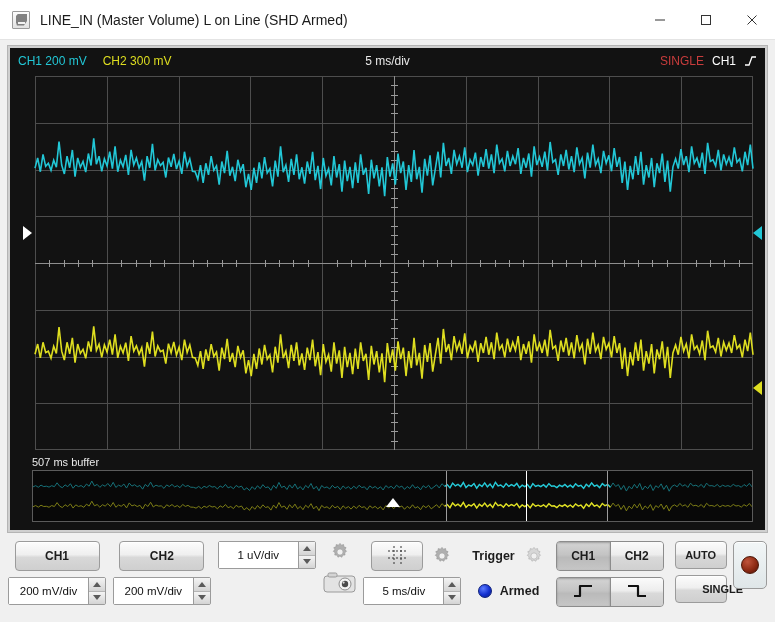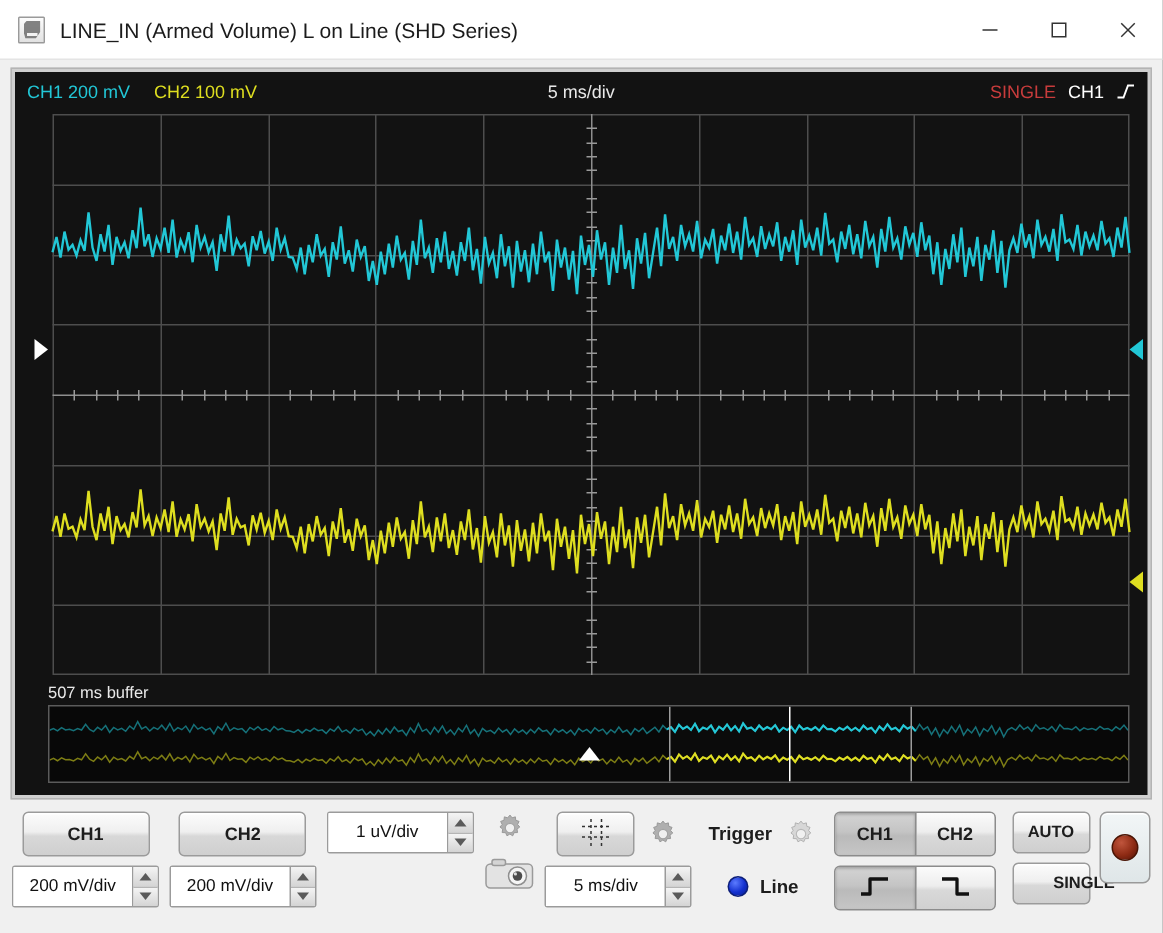--- a/index.html
+++ b/index.html
@@ -306,21 +306,21 @@
   .spacer-sm { width: 10px; }
   .spacer-md { width: 16px; }
 </style>
 </head>
 <body>
 
 <div id="app">
 
   <div class="titlebar">
     <div class="title-icon"></div>
-    <div class="title-text">LINE_IN (Armed Volume) L on Line (SHD Series)</div>
+    <div class="title-text">LINE_IN (Master Volume) L on Line (SHD Armed)</div>
     <div class="wincontrols">
       <div class="wbtn">
         <svg width="12" height="12" viewBox="0 0 12 12">
             <line x1="1" y1="6" x2="11" y2="6" stroke="#333" stroke-width="1"></line>
           </svg>
       </div>
       <div class="wbtn">
         <svg width="12" height="12" viewBox="0 0 12 12">
             <rect x="1.5" y="1.5" width="9" height="9" fill="none" stroke="#333" stroke-width="1"></rect>
           </svg>
@@ -332,21 +332,21 @@
           </svg>
       </div>
     </div>
   </div>
 
   <div class="scope-wrap">
     <div class="scope">
 
       <div class="scope-header">
         <span class="hdr-ch1">CH1 200 mV</span>
-        <span class="hdr-ch2">CH2 100 mV</span>
+        <span class="hdr-ch2">CH2 300 mV</span>
         <span class="hdr-center">5 ms/div</span>
         <span class="hdr-right">
           <span class="hdr-stopped">SINGLE</span>
           <span class="hdr-trigch">CH1</span>
           <span>
             <svg class="edge-glyph" width="13" height="12" viewBox="0 0 13 12">
               <path d="M1 10 L5 10 L8 2 L12 2" fill="none" stroke="#ffffff" stroke-width="1.3"></path>
             </svg>
           </span>
         </span>
@@ -597,21 +597,21 @@
           <svg viewBox="0 0 24 24" width="22" height="22">
             <g fill="#cfcfcf" stroke="#9a9a9a" stroke-width="0.7">
               <path d="M12 2.6l1.5 2.0 2.4-.7.3 2.5 2.4.8-1.1 2.2 1.6 1.9-2.0 1.5.4 2.5-2.5.1-1.0 2.3-2.1-1.3-2.1 1.3-1.0-2.3-2.5-.1.4-2.5-2.0-1.5 1.6-1.9-1.1-2.2 2.4-.8.3-2.5 2.4.7z"></path>
             </g>
             <circle cx="12" cy="12" r="3.4" fill="#f0f0f0" stroke="#a6a6a6" stroke-width="0.8"></circle>
           </svg>
         </span>
       </div>
       <div class="row" style="height:28px;">
         <span class="led"></span>
-        <span class="armed-label">Line</span>
+        <span class="armed-label">Armed</span>
       </div>
     </div>
 
     <div class="spacer-md"></div>
 
     <div class="group">
       <div class="seg">
         <div class="sel">CH1</div>
         <div>CH2</div>
       </div>

